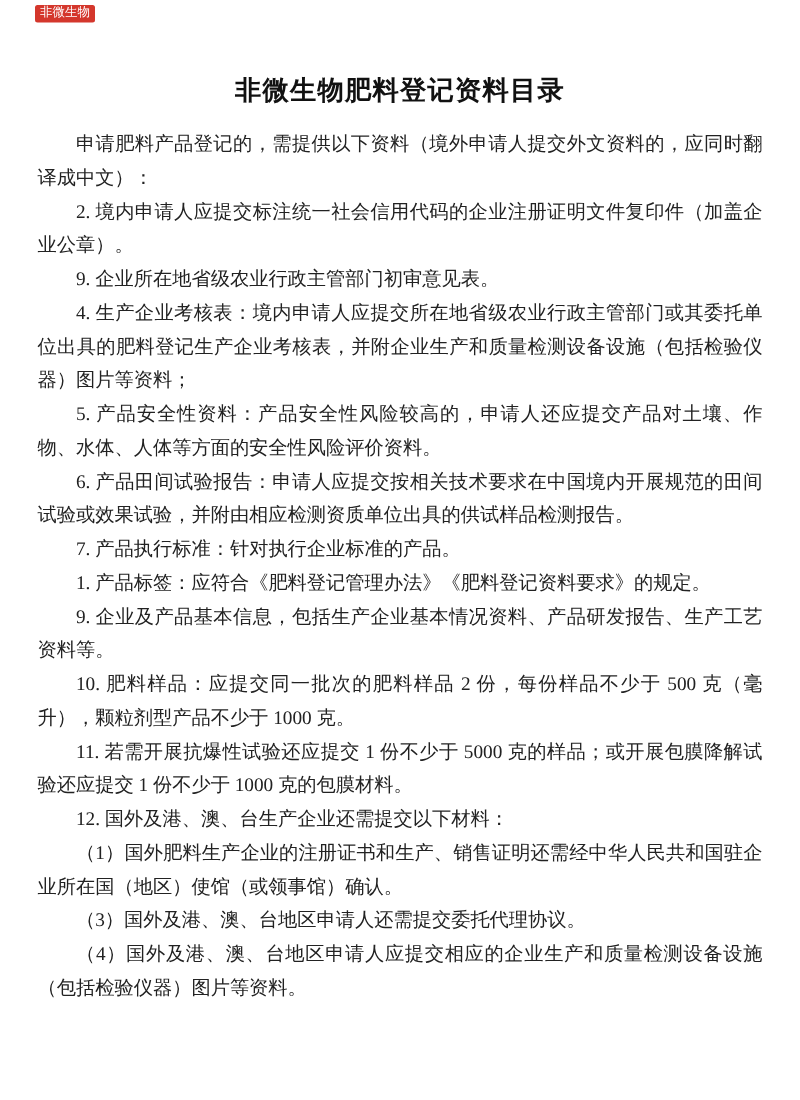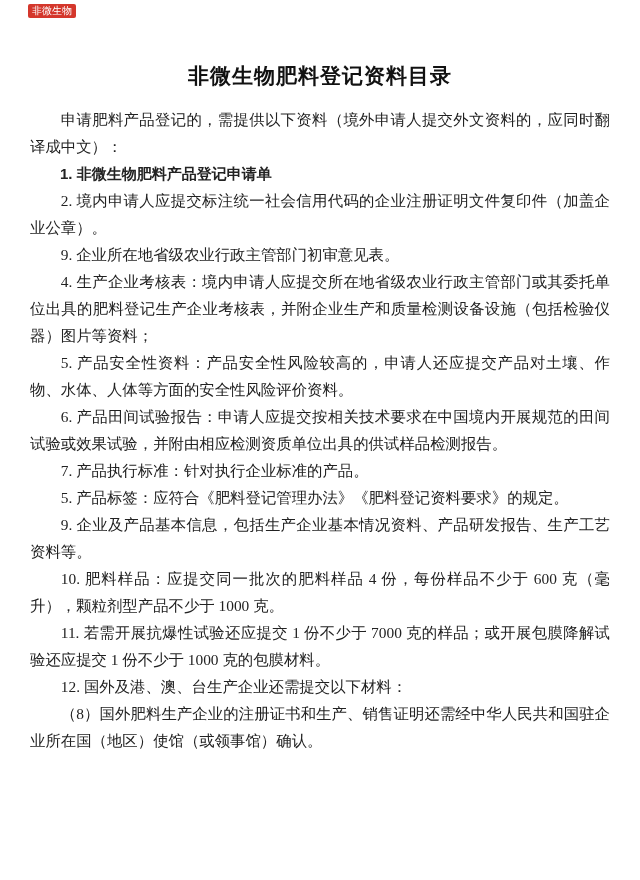--- a/index.html
+++ b/index.html
@@ -23,22 +23,22 @@
     top: 4px;
     height: 14px;
     line-height: 14px;
     padding: 0 4px;
     border-radius: 2px;
     font-family: "Liberation Sans", "DejaVu Sans", sans-serif;
     font-size: 10px;
     color: #ffffff;
   }
   .doc-title {
-    margin: 16px;
-    padding-top: 46px;
+    margin: 0;
+    padding-top: 58px;
     text-align: center;
     font-family: "Liberation Sans", "DejaVu Sans", sans-serif;
     font-weight: 800;
     font-size: 21px;
     letter-spacing: 1px;
     color: #111111;
   }
   .doc-body {
     margin: 16px 30px 0 30px;
     width: 580px;
@@ -62,28 +62,29 @@
 <body>
 
 <div class="page">
 
   <span class="corner-tag" style="background: rgb(212, 55, 44); color: rgb(255, 255, 255);">非微生物</span>
 
   <h1 class="doc-title">非微生物肥料登记资料目录</h1>
 
   <div class="doc-body">
       <p class="para">申请肥料产品登记的，需提供以下资料（境外申请人提交外文资料的，应同时翻译成中文）：</p>
-      <p class="para bold">1. 非微生物肥料产品登记申请单</p>
       <p class="para">2. 境内申请人应提交标注统一社会信用代码的企业注册证明文件复印件（加盖企业公章）。</p>
       <p class="para">9. 企业所在地省级农业行政主管部门初审意见表。</p>
       <p class="para">4. 生产企业考核表：境内申请人应提交所在地省级农业行政主管部门或其委托单位出具的肥料登记生产企业考核表，并附企业生产和质量检测设备设施（包括检验仪器）图片等资料；</p>
       <p class="para">5. 产品安全性资料：产品安全性风险较高的，申请人还应提交产品对土壤、作物、水体、人体等方面的安全性风险评价资料。</p>
       <p class="para">6. 产品田间试验报告：申请人应提交按相关技术要求在中国境内开展规范的田间试验或效果试验，并附由相应检测资质单位出具的供试样品检测报告。</p>
       <p class="para">7. 产品执行标准：针对执行企业标准的产品。</p>
-      <p class="para">5. 产品标签：应符合《肥料登记管理办法》《肥料登记资料要求》的规定。</p>
+      <p class="para">1. 产品标签：应符合《肥料登记管理办法》《肥料登记资料要求》的规定。</p>
       <p class="para">9. 企业及产品基本信息，包括生产企业基本情况资料、产品研发报告、生产工艺资料等。</p>
-      <p class="para">10. 肥料样品：应提交同一批次的肥料样品 4 份，每份样品不少于 600 克（毫升），颗粒剂型产品不少于 1000 克。</p>
-      <p class="para">11. 若需开展抗爆性试验还应提交 1 份不少于 7000 克的样品；或开展包膜降解试验还应提交 1 份不少于 1000 克的包膜材料。</p>
+      <p class="para">10. 肥料样品：应提交同一批次的肥料样品 2 份，每份样品不少于 500 克（毫升），颗粒剂型产品不少于 1000 克。</p>
+      <p class="para">11. 若需开展抗爆性试验还应提交 1 份不少于 5000 克的样品；或开展包膜降解试验还应提交 1 份不少于 1000 克的包膜材料。</p>
       <p class="para">12. 国外及港、澳、台生产企业还需提交以下材料：</p>
-      <p class="para">（8）国外肥料生产企业的注册证书和生产、销售证明还需经中华人民共和国驻企业所在国（地区）使馆（或领事馆）确认。</p>
+      <p class="para">（1）国外肥料生产企业的注册证书和生产、销售证明还需经中华人民共和国驻企业所在国（地区）使馆（或领事馆）确认。</p>
+      <p class="para">（3）国外及港、澳、台地区申请人还需提交委托代理协议。</p>
+      <p class="para">（4）国外及港、澳、台地区申请人应提交相应的企业生产和质量检测设备设施（包括检验仪器）图片等资料。</p>
     </div>
 
 </div>
 
 </body></html>

